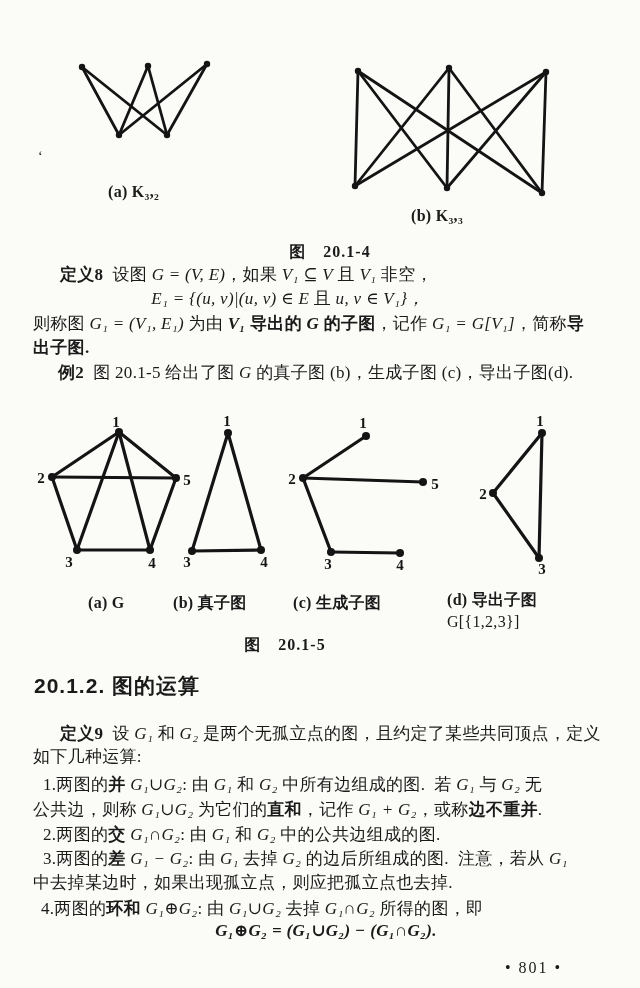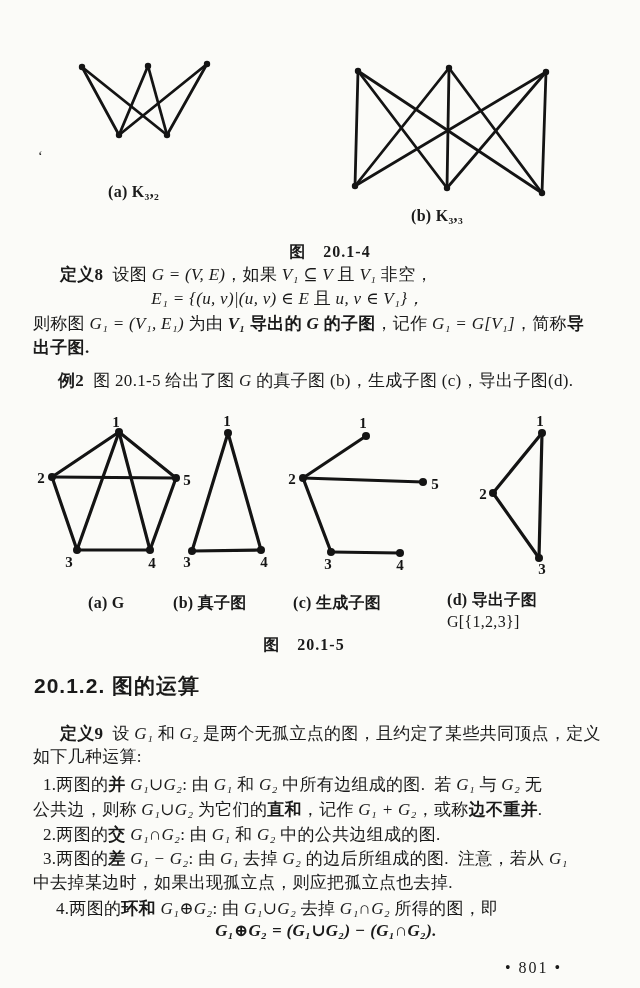--- a/index.html
+++ b/index.html
@@ -31,38 +31,38 @@
   .center-eq{text-align:center;}
 
   
   .l-lab4a{left:108px;top:181px;}
   .l-lab4b{left:411px;top:205px;}
   .l-cap4{left:40px;top:229px;width:580px;margin-top:12px;}
   .l-def8-1{left:60px;top:264px;}
   .l-def8-eq{left:0;top:288px;width:576px;}
   .l-def8-2{left:33px;top:313px;}
   .l-def8-3{left:33px;top:337px;}
-  .l-ex2{left:58px;top:362px;margin-top:8px;}
+  .l-ex2{left:58px;top:362px;}
   .l-stray{left:38px;top:146px;font-size:14px;}
   .l-lab5a{left:88px;top:592px;}
   .l-lab5b{left:173px;top:592px;}
   .l-lab5c{left:293px;top:592px;}
   .l-lab5d{left:447px;top:589px;}
   .l-lab5d2{left:447px;top:611px;font-weight:normal;}
-  .l-cap5{left:0;top:634px;width:570px;padding-left:19px;}
+  .l-cap5{left:0;top:634px;width:570px;}
   .l-heading{left:34px;top:675px;font-size:21px;font-weight:bold;
              font-family:"Liberation Sans","DejaVu Sans",sans-serif;letter-spacing:1px;}
   .l-def9-1{left:60px;top:723px;}
   .l-def9-2{left:33px;top:746px;}
   .l-it1-1{left:43px;top:774px;}
   .l-it1-2{left:33px;top:799px;}
   .l-it2{left:43px;top:824px;}
   .l-it3-1{left:43px;top:848px;}
   .l-it3-2{left:33px;top:872px;}
-  .l-it4{left:56px;top:898px;}
+  .l-it4{left:41px;top:898px;}
   .l-eq2{left:0;top:920px;width:570px;font-weight:bold;padding-left:41px;}
   .l-pagenum{left:505px;top:957px;font-weight:normal;font-size:16px;letter-spacing:2px;}
 </style>
 </head>
 <body>
 
 <svg id="canvas" width="640" height="988">
   <g class="fig4">
       <line x1="82" y1="67" x2="119" y2="135" class="edge"></line>
       <line x1="82" y1="67" x2="167" y2="135" class="edge"></line>

